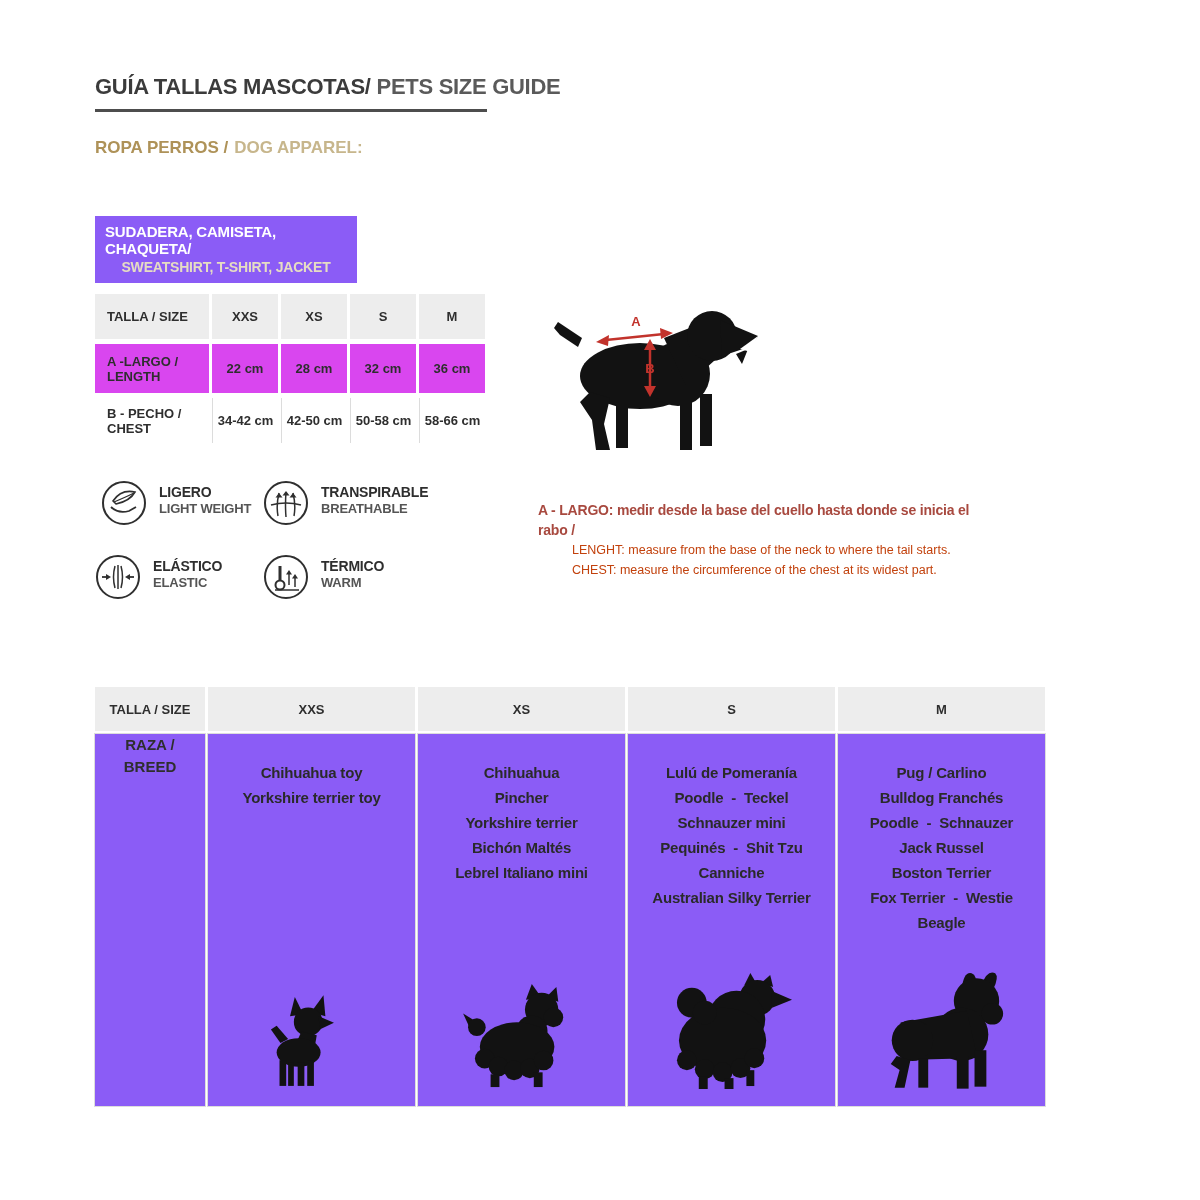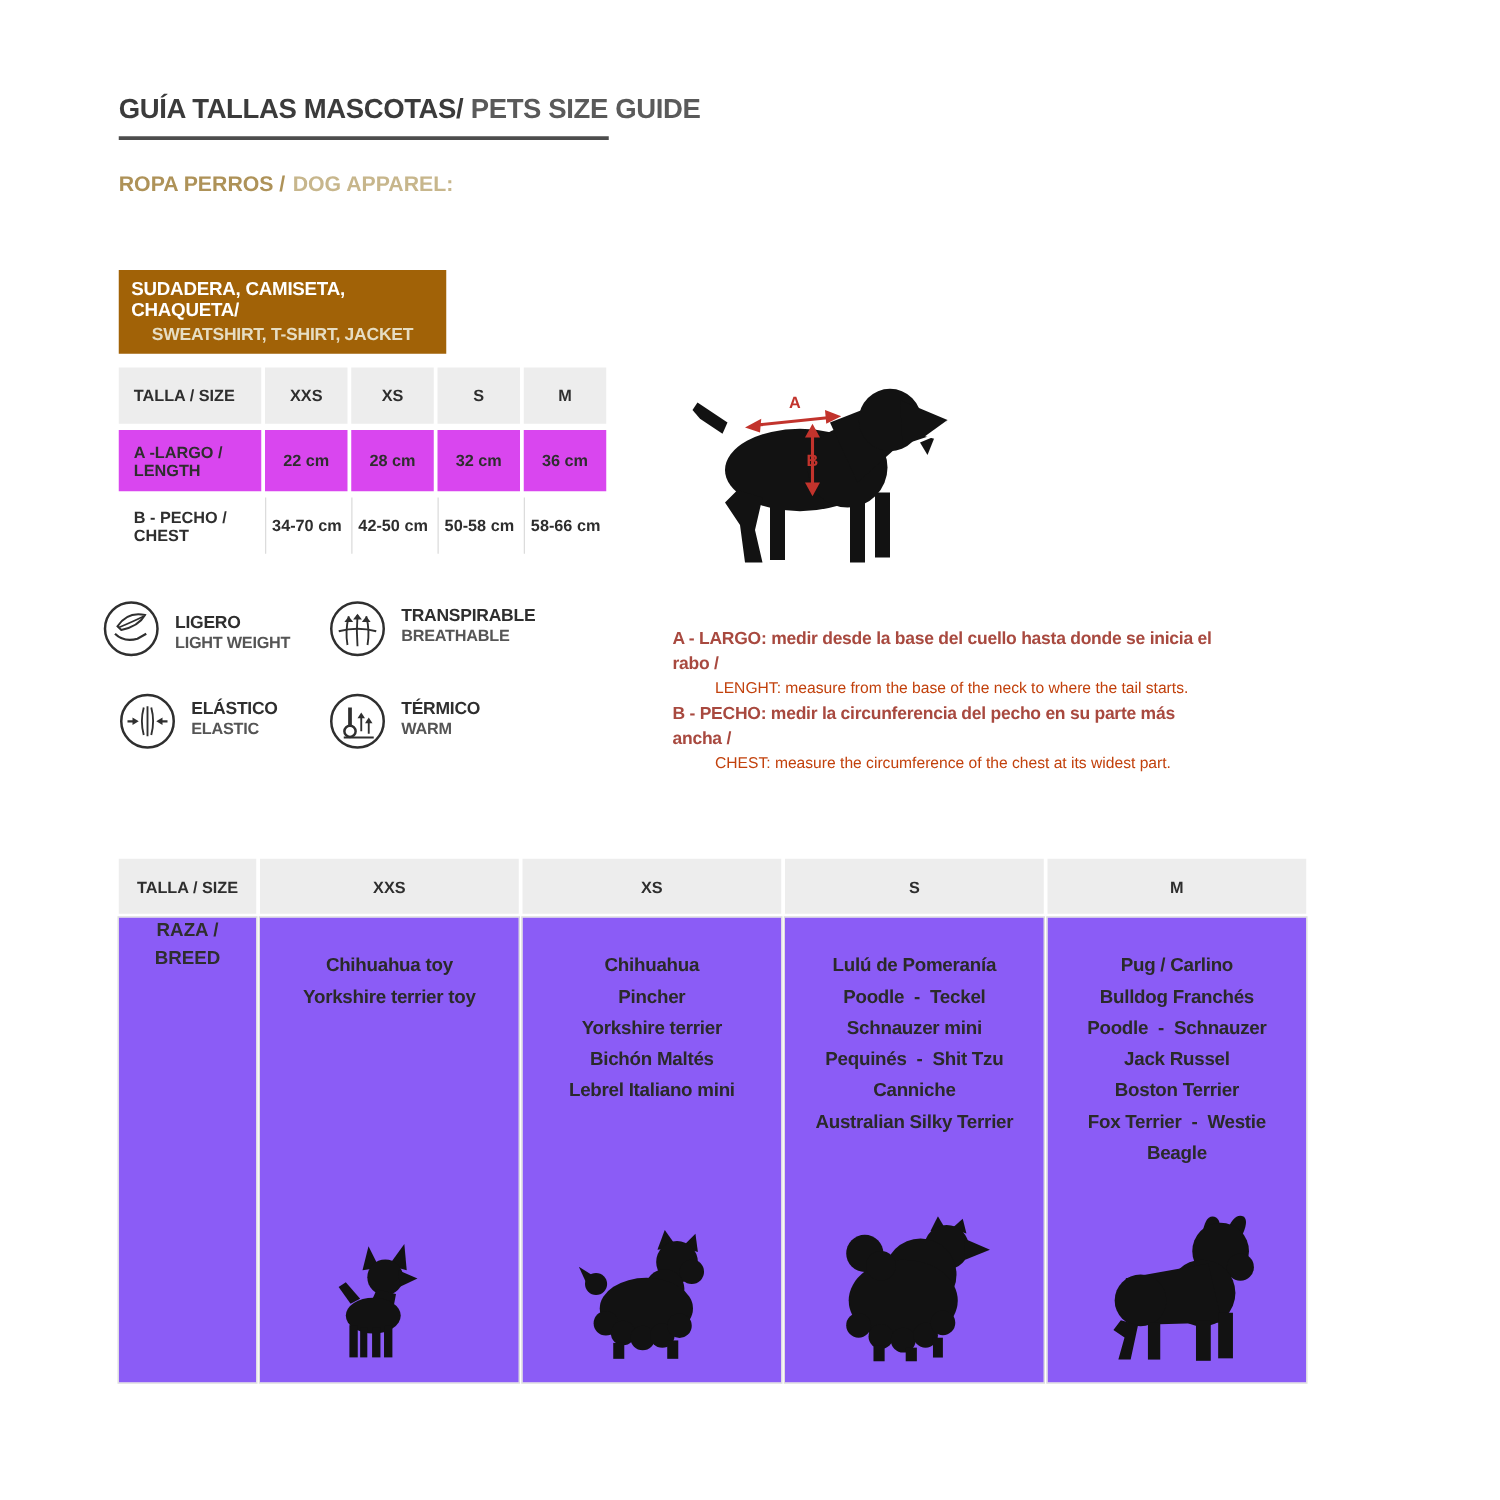--- a/index.html
+++ b/index.html
@@ -9,21 +9,21 @@
 
   
   .title-wrap{left:95px;top:74px;width:392px;border-bottom:3px solid #4d4d4d;padding-bottom:9px;white-space:nowrap;}
   .title-es{font-size:22px;font-weight:800;color:#3b3b3b;letter-spacing:-0.3px;}
   .title-en{font-size:22px;font-weight:700;color:#5a5a5a;letter-spacing:-0.3px;margin-left:6px;}
   .subtitle-wrap{left:95px;top:138px;white-space:nowrap;}
   .subtitle-es{font-size:17px;font-weight:800;color:#ae9258;}
   .subtitle-en{font-size:17px;font-weight:700;color:#c7b68c;margin-left:6px;}
 
   
-  .banner{left:95px;top:216px;width:242px;background:#a16207;padding:7px 10px 8px 10px;}
+  .banner{left:95px;top:216px;width:242px;background:#8b5cf6;padding:7px 10px 8px 10px;}
   .banner-line1{font-size:15px;font-weight:800;color:#ffffff;letter-spacing:-0.2px;}
   .banner-line2{font-size:14px;font-weight:700;color:#e6ddc3;letter-spacing:-0.2px;margin-top:2px;text-align:center;}
 
   
   .stable{left:95px;top:294px;display:grid;grid-template-columns:114px 66px 66px 66px 66px;
           grid-auto-rows:auto;gap:5px 3px;}
   .scell{display:flex;align-items:center;justify-content:center;font-size:13px;font-weight:700;}
   .scell.lbl{justify-content:flex-start;padding-left:12px;}
   .srow-h{background:#ededed;height:45px;}
   .srow-a{background:#d946ef;height:49px;}
@@ -78,21 +78,21 @@
     <div class="scell srow-h">S</div>
     <div class="scell srow-h">M</div>
 
     <div class="scell lbl srow-a">A -LARGO / LENGTH</div>
     <div class="scell srow-a">22 cm</div>
     <div class="scell srow-a">28 cm</div>
     <div class="scell srow-a">32 cm</div>
     <div class="scell srow-a">36 cm</div>
 
     <div class="scell lbl srow-b">B - PECHO / CHEST</div>
-    <div class="scell srow-b v">34-70 cm</div>
+    <div class="scell srow-b v">34-42 cm</div>
     <div class="scell srow-b v">42-50 cm</div>
     <div class="scell srow-b v">50-58 cm</div>
     <div class="scell srow-b v">58-66 cm</div>
   </div>
 
   <div class="abs" style="left:552px;top:294px;width:212px;height:160px;">
     <svg width="212" height="160" viewBox="0 0 212 160">
       <g fill="#121212">
         <polygon points="30,44 6,28 2,34 8,41 26,53"></polygon>
         <ellipse cx="88" cy="82" rx="60" ry="33"></ellipse>
@@ -113,21 +113,21 @@
         <polygon points="121,39 108,34 109,45" stroke="none"></polygon>
         <line x1="98" y1="54" x2="98" y2="94" stroke-width="2.5"></line>
         <polygon points="98,45 92,56 104,56" stroke="none"></polygon>
         <polygon points="98,103 92,92 104,92" stroke="none"></polygon>
         <text x="84" y="32" font-size="13" font-weight="bold" text-anchor="middle" stroke="none">A</text>
         <text x="98" y="79" font-size="13" font-weight="bold" text-anchor="middle" stroke="none">B</text>
       </g>
     </svg>
   </div>
 
-  <div class="abs feature" style="left:82px;top:480px;align-items:center;">
+  <div class="abs feature" style="left:101px;top:480px;">
     <svg class="ic" viewBox="0 0 46 46">
       <circle cx="23" cy="23" r="21" fill="none" stroke="#2f2f2f" stroke-width="2"></circle>
       <path d="M12 21 Q20 9 34 12 Q29 21 15 24 Z" fill="none" stroke="#2f2f2f" stroke-width="1.6"></path>
       <path d="M13 22 Q25 17 33 13" fill="none" stroke="#2f2f2f" stroke-width="1.3"></path>
       <path d="M10 27 Q17 34 28 31 L35 27" fill="none" stroke="#2f2f2f" stroke-width="1.8"></path>
     </svg>
     <div class="tx">
       <div class="f-label">LIGERO</div>
       <div class="f-sub">LIGHT WEIGHT</div>
     </div>
@@ -180,21 +180,20 @@
     </svg>
     <div class="tx">
       <div class="f-label">TÉRMICO</div>
       <div class="f-sub">WARM</div>
     </div>
   </div>
 
   <div class="abs notes">
     <div class="note-bold">A - LARGO: medir desde la base del cuello hasta donde se inicia el rabo /</div>
     <div class="note-light">LENGHT: measure from the base of the neck to where the tail starts.</div>
-    <div class="note-bold">B - PECHO: medir la circunferencia del pecho en su parte más ancha /</div>
     <div class="note-light">CHEST: measure the circumference of the chest at its widest part.</div>
   </div>
 
   <div class="abs btable">
     <div class="bth">TALLA / SIZE</div>
     <div class="bth">XXS</div>
     <div class="bth">XS</div>
     <div class="bth">S</div>
     <div class="bth">M</div>
 

